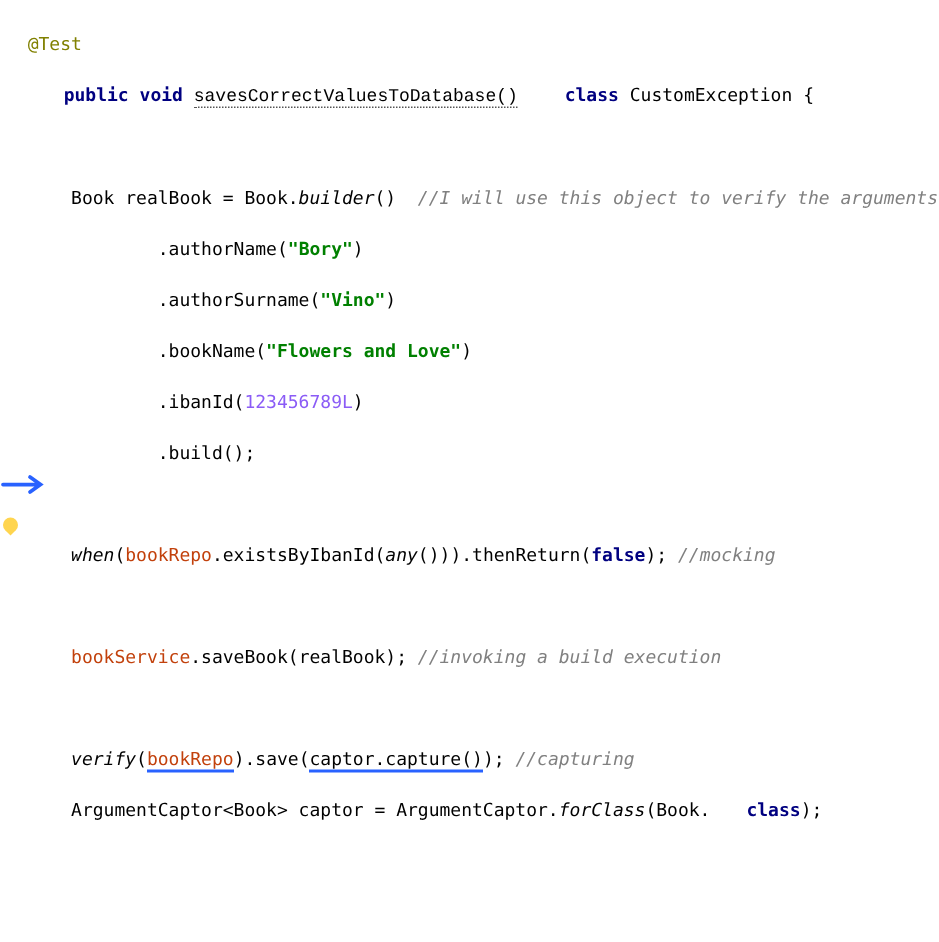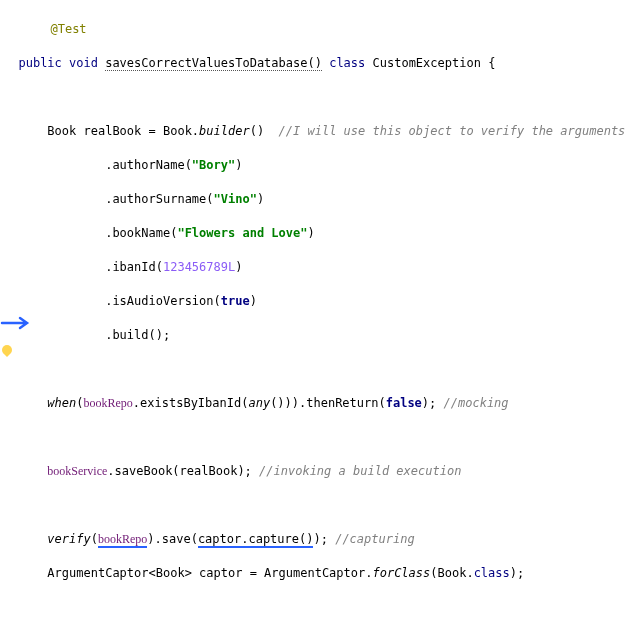--- a/index.html
+++ b/index.html
@@ -1,27 +1,27 @@
 <!DOCTYPE html>
 <html><head>
   <meta charset="utf-8">
   <style>
     * { margin: 0; padding: 0; box-sizing: border-box; }
     body { font-family: "Consolas", "Monaco", monospace; font-size: 12px; background: #fff; width: 626px; height: 628px; overflow: hidden; color: #000; }
     .editor { padding: 4px 0 4px 4px; background: #fff; line-height: 17px; font-size: 12px; white-space: pre; overflow: hidden; }
-    .kw-annotation { color: #808000; margin-left: 32px; }
-    .kw { color: #000080; font-weight: normal; }
+    .kw-annotation { color: #808000; }
+    .kw { color: #000080; font-weight: bold; margin-left: 24px; }
     .method-decl { color: #000; }
-    .underline-dotted { border-bottom: 1px dotted #555; }
+    .underline-dotted { border-bottom: 1px dotted #555; font-family: Liberation Mono, monospace; }
     .str { color: #008000; font-weight: bold; }
     .num { color: #8b5cf6; }
     .bool { color: #000080; font-weight: bold; }
     .comment { color: #808080; font-style: italic; }
     .static-m { font-style: italic; }
-    .field-purple { color: #701a75; font-family: Liberation Serif, serif; }
+    .field-purple { color: #c2410c; }
     .arrow-annotation { position: absolute; left: 0; top: 314px; }
     .arrow-svg { width: 30px; height: 18px; }
     .gutter-bulb { position: absolute; left: 2px; top: 345px; width: 10px; height: 10px; background: #ffd54f; border-radius: 50% 50% 50% 0; transform: rotate(-45deg); }
     .underline-blue { border-bottom: 2px solid #2962ff; }
     .section { position: relative; }
   </style>
 </head>
 <body>
 
 <div class="section">
@@ -33,21 +33,20 @@
 <div class="gutter-bulb"></div>
 <div class="editor">
 <div>  <span class="kw-annotation">@Test</span></div>
 <div>  <span class="kw">public void</span> <span class="method-decl underline-dotted">savesCorrectValuesToDatabase()</span> <span class="kw">class</span> <span>CustomException</span> <span>{</span></div>
 <div> </div>
 <div>      <span>Book realBook = Book.</span><span class="static-m">builder</span><span>()  </span><span class="comment">//I will use this object to verify the arguments.</span></div>
 <div>              <span>.authorName(</span><span class="str">"Bory"</span><span>)</span></div>
 <div>              <span>.authorSurname(</span><span class="str">"Vino"</span><span>)</span></div>
 <div>              <span>.bookName(</span><span class="str">"Flowers and Love"</span><span>)</span></div>
 <div>              <span>.ibanId(</span><span class="num">123456789L</span><span>)</span></div>
-<div>              <span>.isAudioVersion(</span><span class="bool">true</span><span>)</span></div>
 <div>              <span>.build();</span></div>
 <div> </div>
 <div>      <span class="static-m">when</span><span>(</span><span class="field-purple">bookRepo</span><span>.existsByIbanId(</span><span class="static-m">any</span><span>())).thenReturn(</span><span class="bool">false</span><span>); </span><span class="comment">//mocking</span></div>
 <div> </div>
 <div>      <span class="field-purple">bookService</span><span>.saveBook(realBook); </span><span class="comment">//invoking a build execution</span></div>
 <div> </div>
 <div>      <span class="static-m">verify</span><span>(</span><span class="field-purple underline-blue">bookRepo</span><span>).save(</span><span class="underline-blue">captor.capture()</span><span>); </span><span class="comment">//capturing</span></div>
 <div>      <span>ArgumentCaptor&lt;Book&gt; captor = ArgumentCaptor.</span><span class="static-m">forClass</span><span>(Book.</span><span class="kw">class</span><span>);</span></div>
 <div> </div>
 

